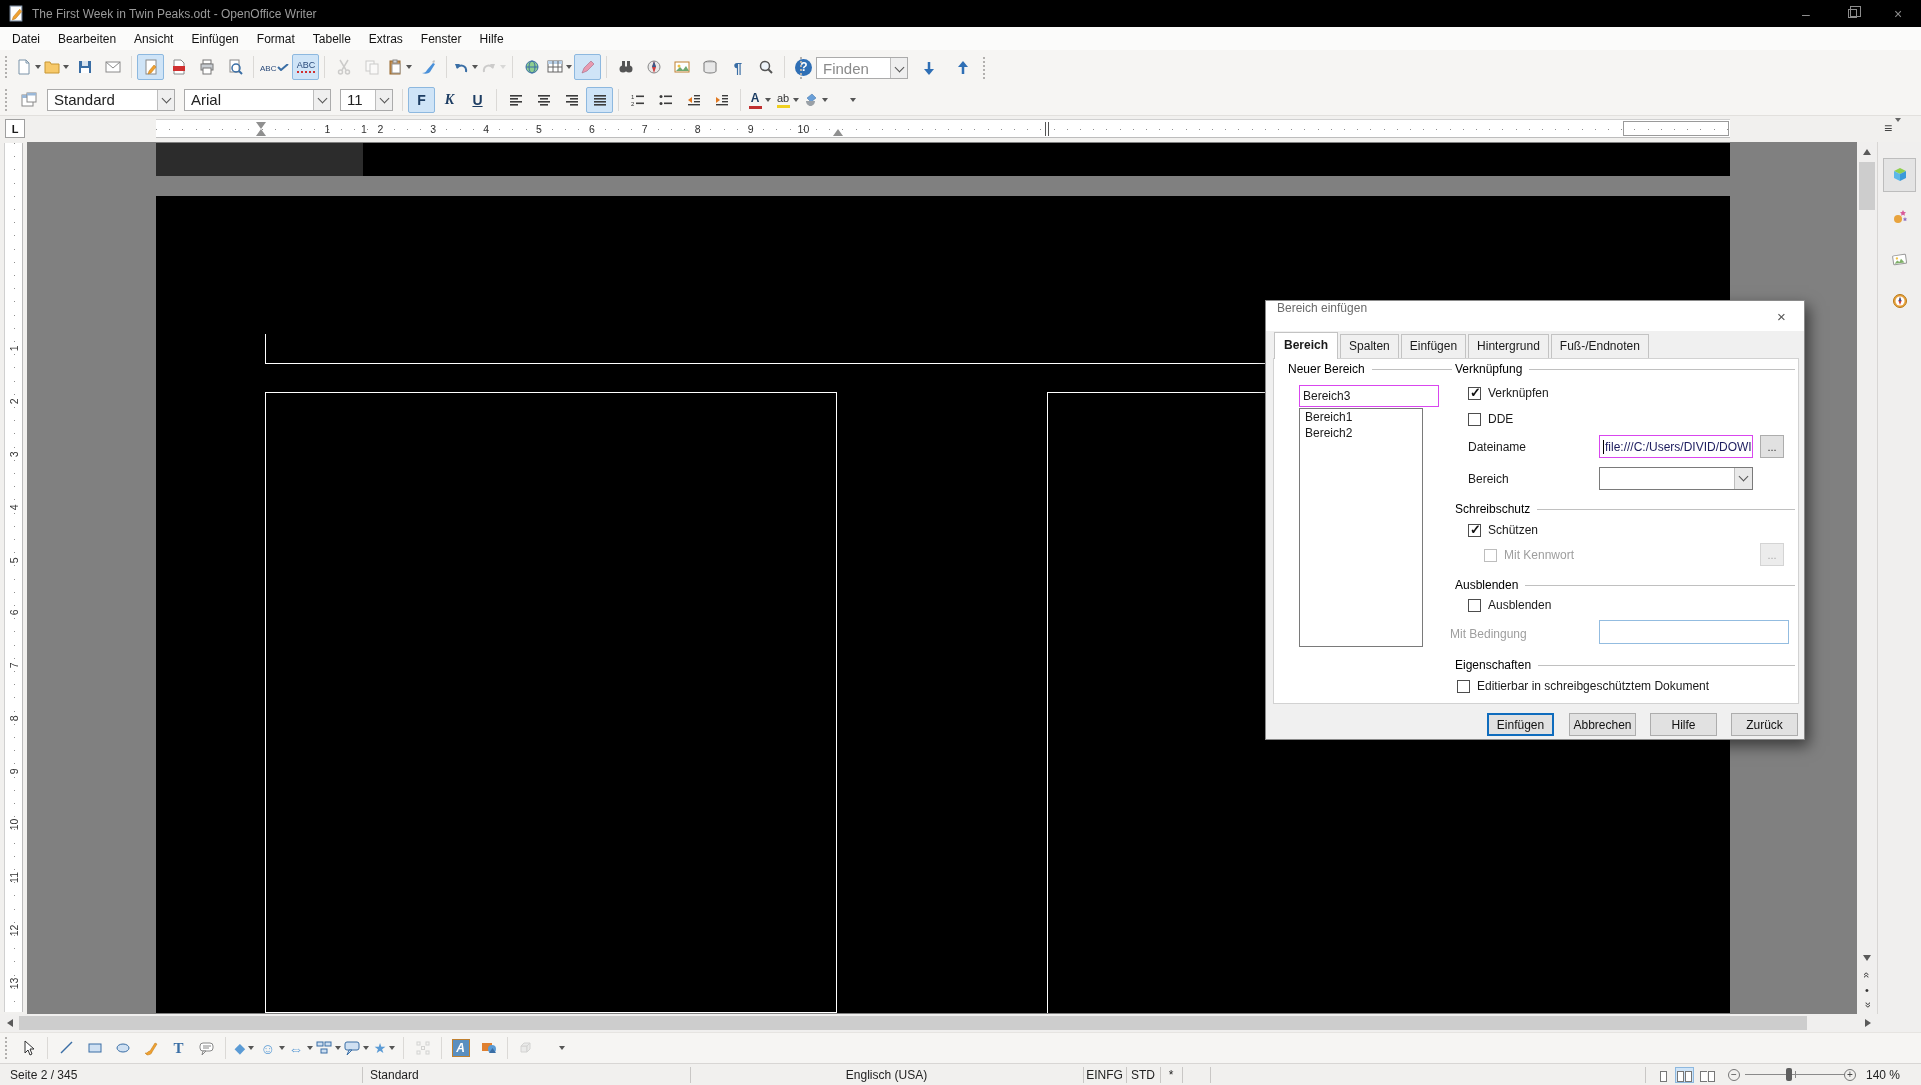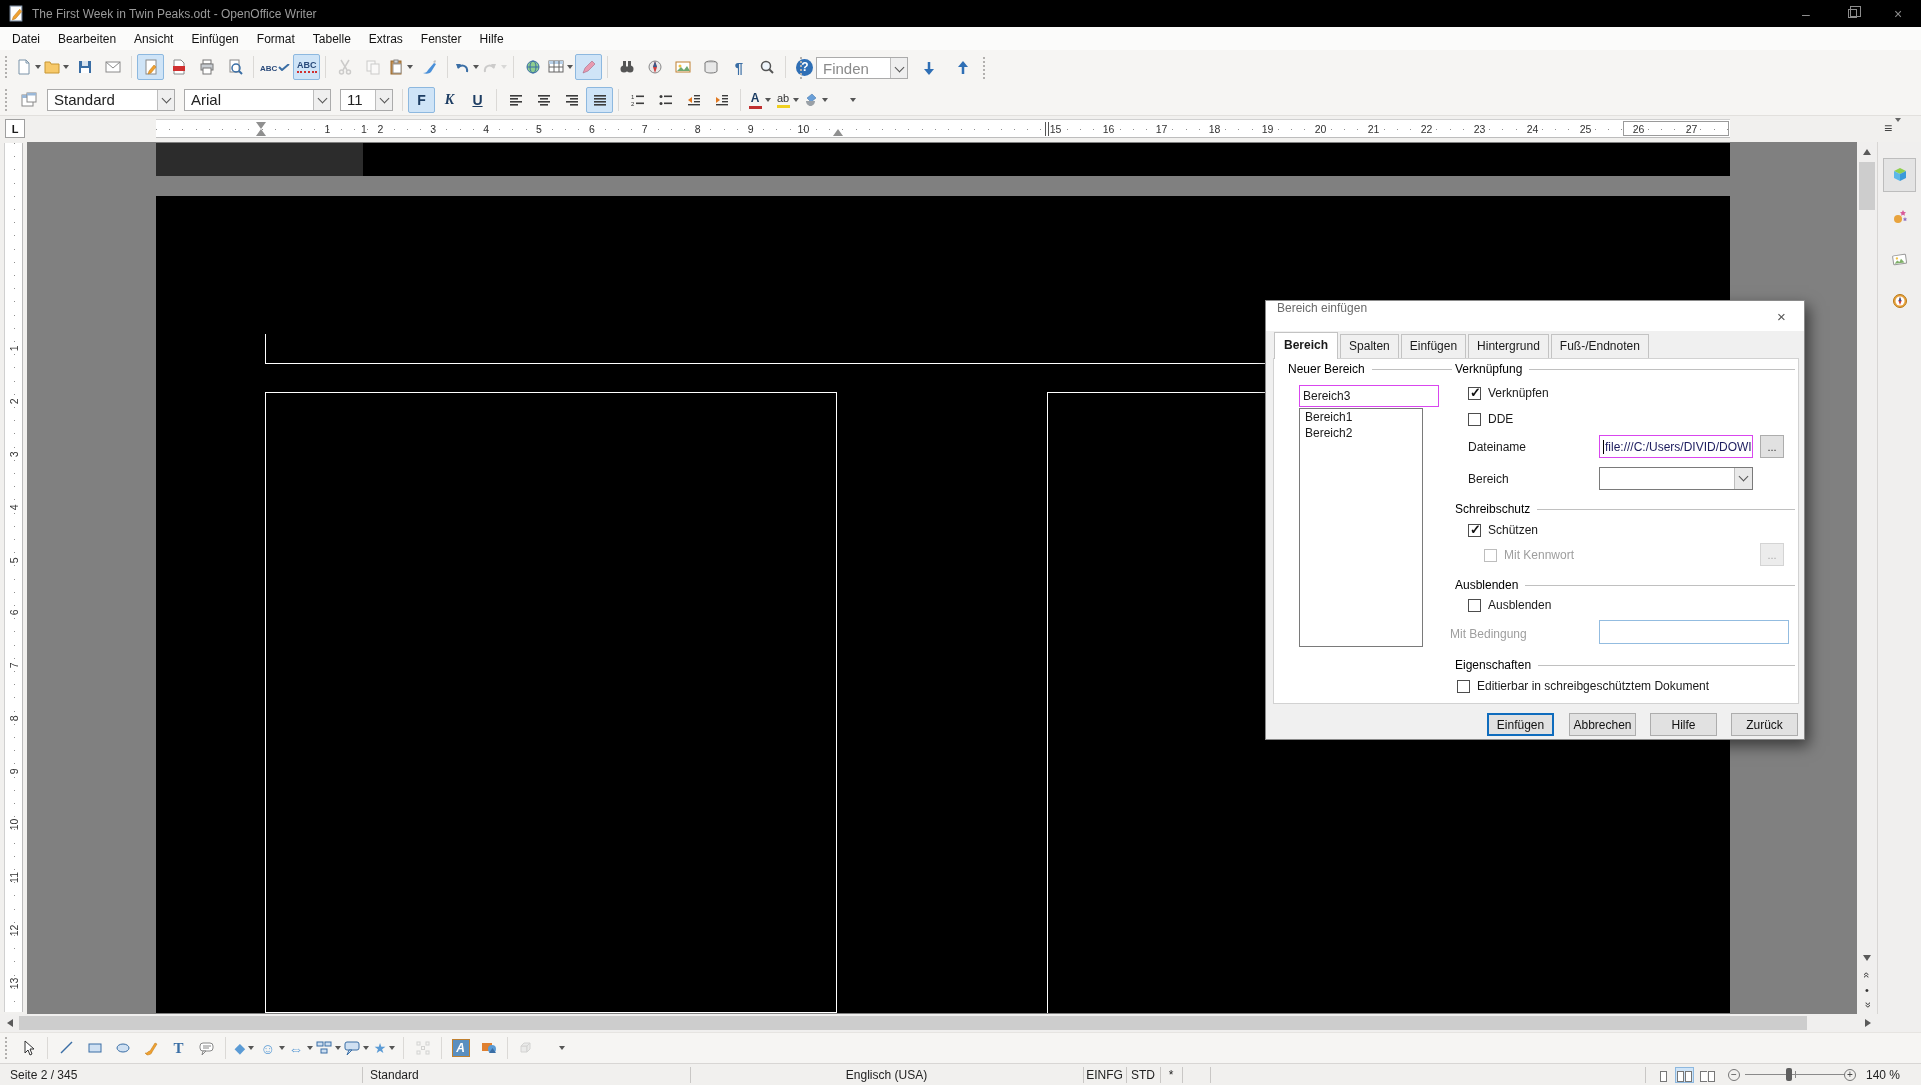--- a/index.html
+++ b/index.html
@@ -113,21 +113,21 @@
 .dcombo{position:absolute;background:#fff;border:1px solid #7a7a7a;display:flex;align-items:center}
 .dcombo .ddbox{margin-left:auto;width:18px;height:100%;background:#e9e9e9;border-left:1px solid #bdbdbd;display:flex;align-items:center;justify-content:center}
 .chev{width:7px;height:7px;border-right:1px solid #555;border-bottom:1px solid #555;transform:rotate(45deg);margin-top:-4px}
 .dlist{position:absolute;background:#fff;border:1px solid #7a7a7a;overflow:hidden}
 .lst-item{display:block;padding:1px 5px;font-size:12px}
 .dbtn{position:absolute;height:23px;background:#e1e1e1;border:1px solid #adadad;display:flex;align-items:center;justify-content:center;font-size:12px;color:#111}
 .dbtn.default{border:2px solid #0f6cbd}
 .condinput{border:1px solid #93bce0}
 
 .ic{width:16px;height:16px;display:block}
-.ictxt{font-size:8px;font-weight:bold;color:#2a4a7a;line-height:1;}
+.ictxt{font-size:8px;font-weight:normal;color:#2a4a7a;line-height:1;}
 .redwave{border-bottom:2px dotted #d03030}
 .letterbtn{font-weight:bold;font-size:14px;color:#1d3d63}
 .fcbar{display:block;width:13px;height:3px;margin:1px auto 0}
 </style>
 </head>
 <body>
 
 <div class="app">
 
   <div class="abs titlebar">
@@ -512,35 +512,20 @@
           <span class="hrnum">2</span>
           <span class="hrnum">3</span>
           <span class="hrnum">4</span>
           <span class="hrnum">5</span>
           <span class="hrnum">6</span>
           <span class="hrnum">7</span>
           <span class="hrnum">8</span>
           <span class="hrnum">9</span>
           <span class="hrnum">10</span>
         </div>
-      <div class="hrnums" style="left:873px">
-          <span class="hrnum2">15</span>
-          <span class="hrnum2">16</span>
-          <span class="hrnum2">17</span>
-          <span class="hrnum2">18</span>
-          <span class="hrnum2">19</span>
-          <span class="hrnum2">20</span>
-          <span class="hrnum2">21</span>
-          <span class="hrnum2">22</span>
-          <span class="hrnum2">23</span>
-          <span class="hrnum2">24</span>
-          <span class="hrnum2">25</span>
-          <span class="hrnum2">26</span>
-          <span class="hrnum2">27</span>
-        </div>
       <div class="mk" style="left:100px;top:2px">
           <div class="tri-dn"></div>
           <div class="tri-up"></div>
         </div>
       <div class="mk" style="left:677px;top:9px">
           <div class="tri-up"></div>
         </div>
       <div class="colmark"></div>
     </div>
     <div class="abs" style="left:1884px;top:4px"><span style="font-size:14px;color:#444">≡</span><span class="caret" style="border-top-color:#666"></span></div>

